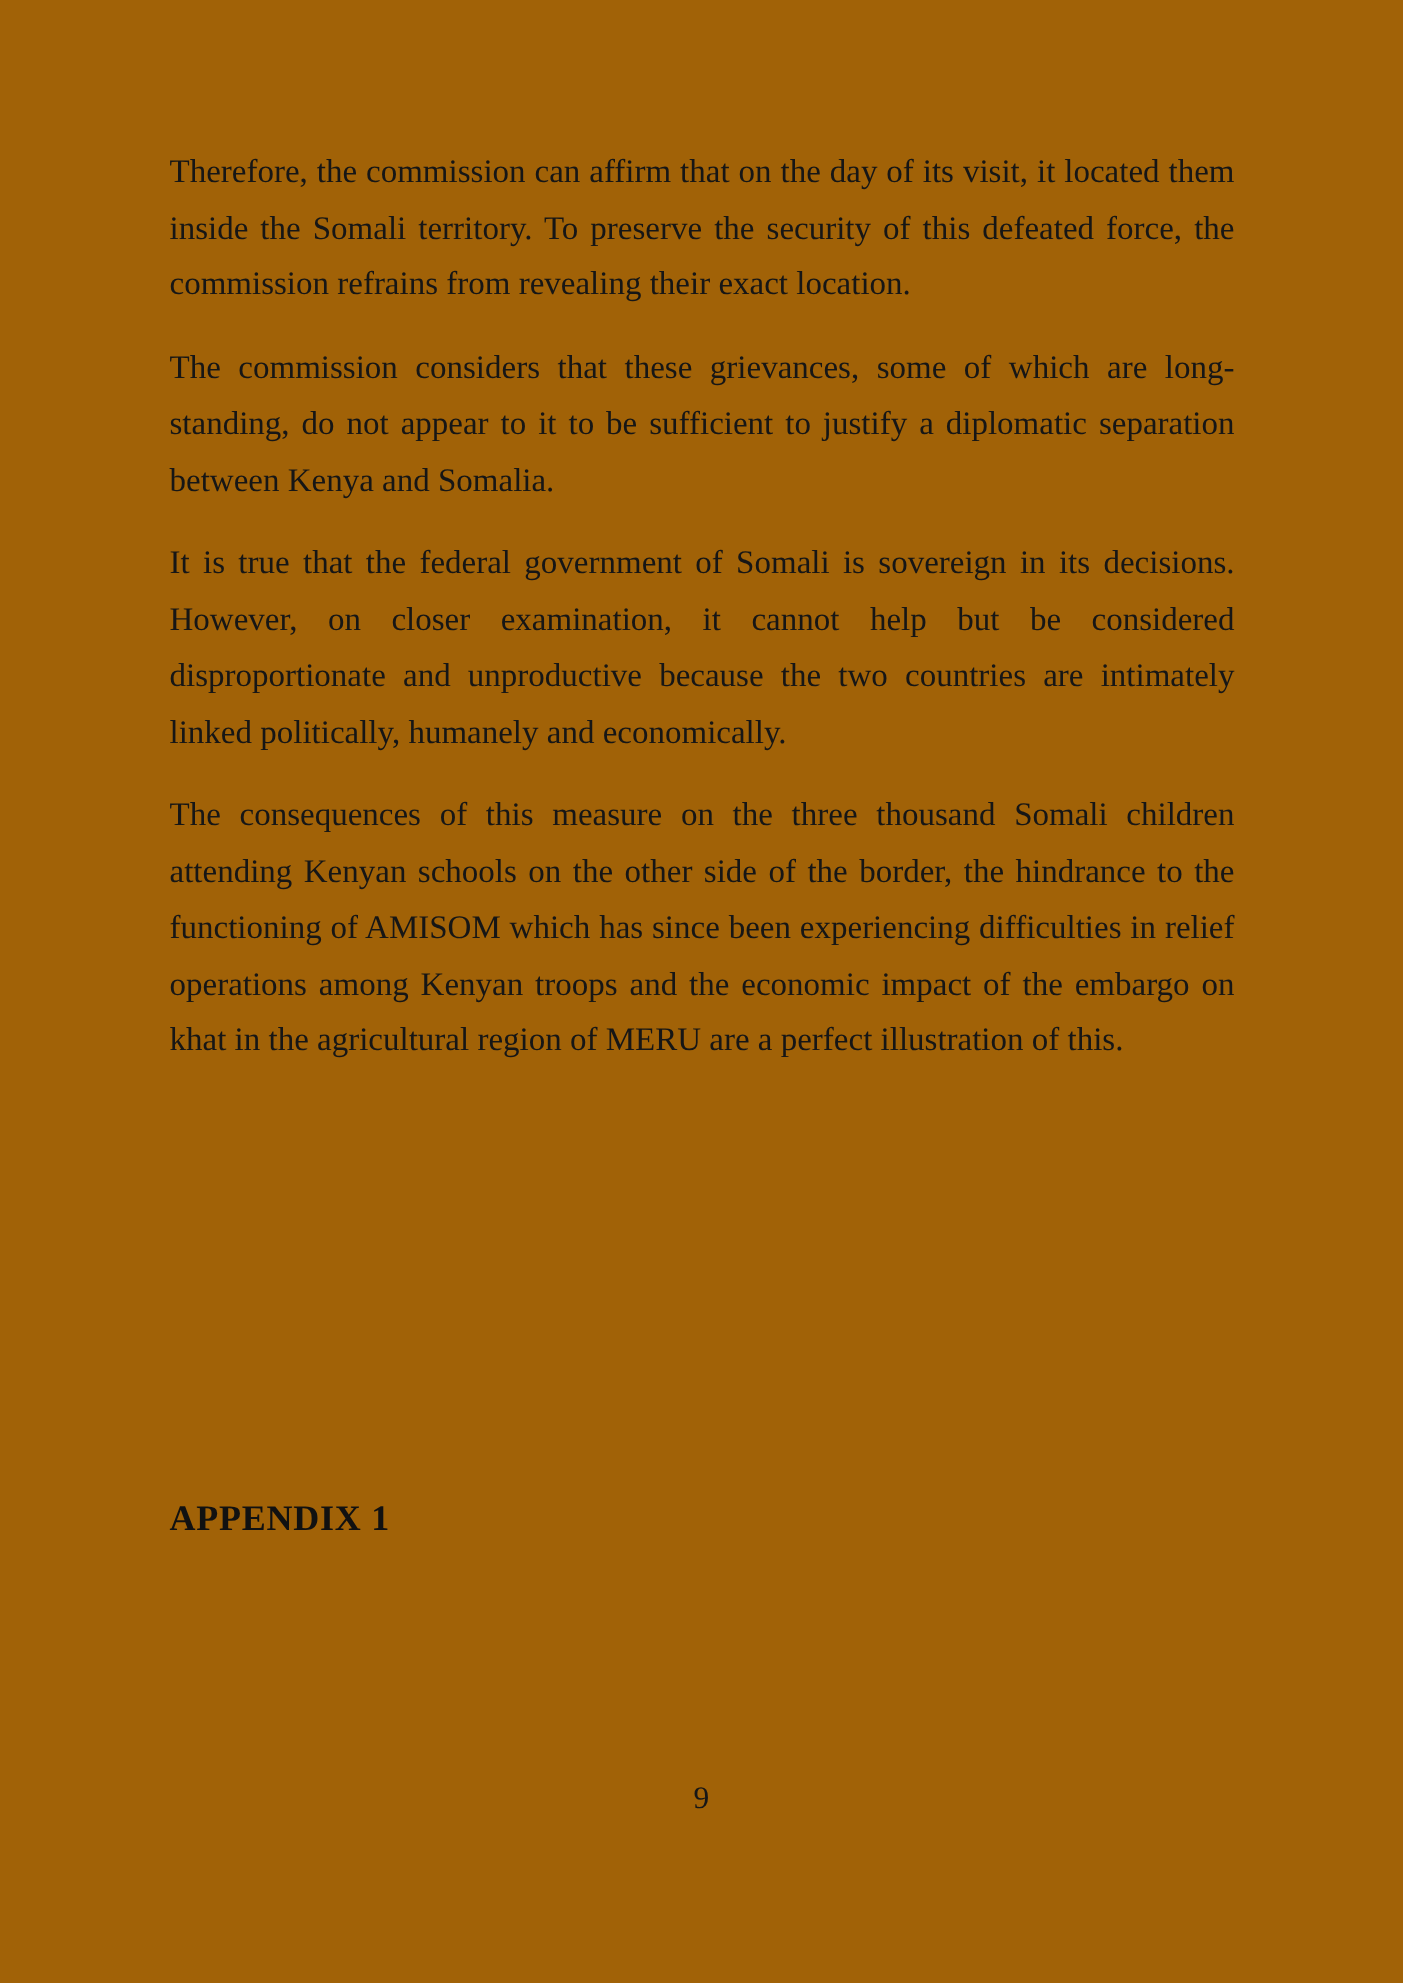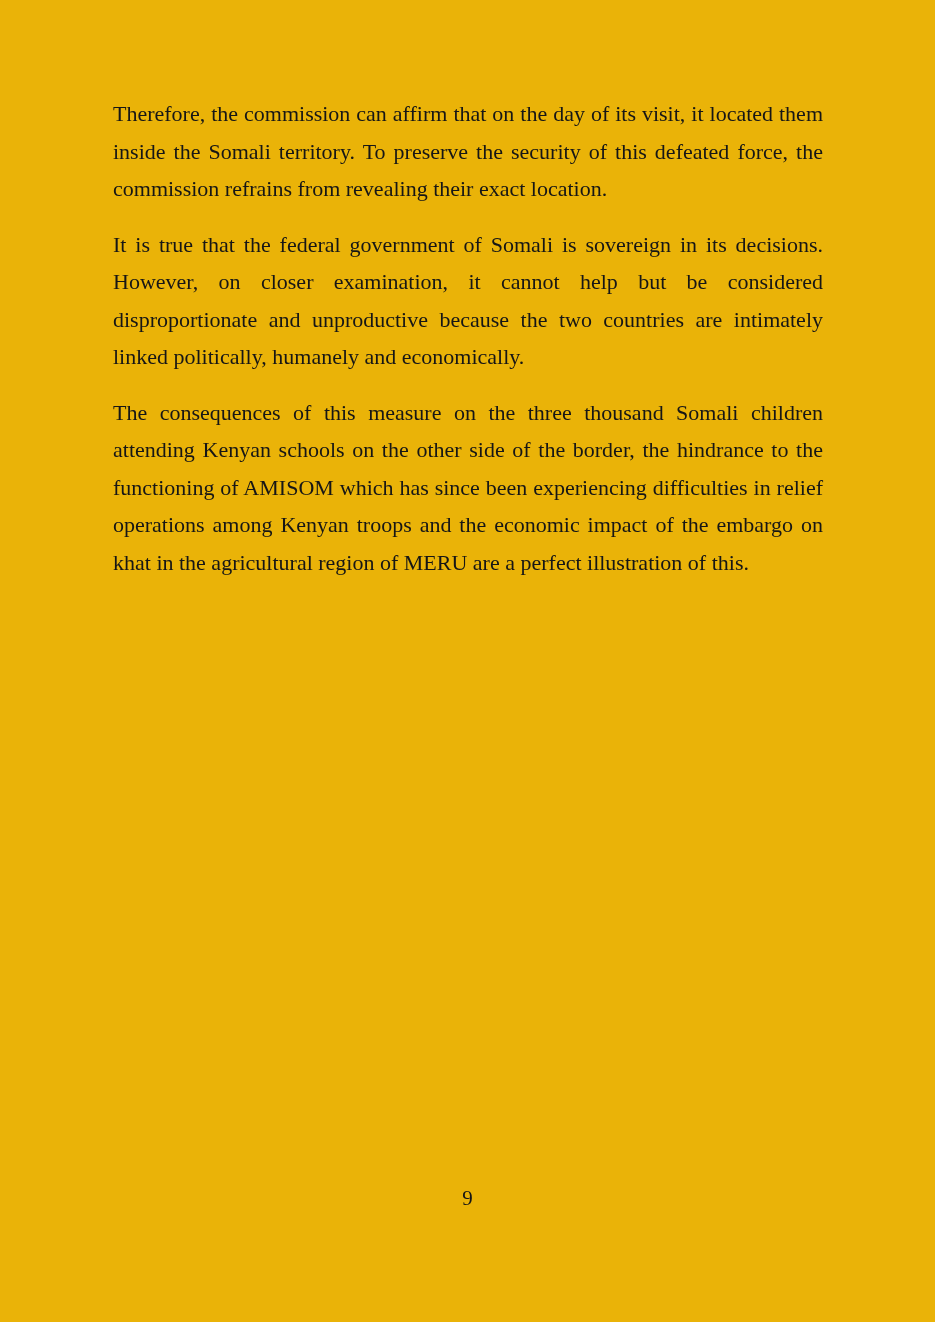--- a/index.html
+++ b/index.html
@@ -4,21 +4,21 @@
 <style>
   html, body {
     margin: 0;
     padding: 0;
     background: #ffffff;
   }
   .page {
     position: relative;
     width: 935px;
     height: 1322px;
-    background: #eab308;
+    background: #a16207;
     overflow: hidden;
     font-family: "Liberation Serif", serif;
     color: #161616;
   }
   .content {
     position: absolute;
     top: 95px;
     left: 113px;
     width: 710px;
   }
@@ -48,17 +48,19 @@
     font-size: 21px;
     color: #161616;
   }
 </style>
 </head>
 <body>
 
 <div class="page">
   <div class="content">
     <p class="para">Therefore, the commission can affirm that on the day of its visit, it located them inside the Somali territory. To preserve the security of this defeated force, the commission refrains from revealing their exact location.</p>
+    <p class="para">The commission considers that these grievances, some of which are long-standing, do not appear to it to be sufficient to justify a diplomatic separation between Kenya and Somalia.</p>
     <p class="para">It is true that the federal government of Somali is sovereign in its decisions. However, on closer examination, it cannot help but be considered disproportionate and unproductive because the two countries are intimately linked politically, humanely and economically.</p>
     <p class="para">The consequences of this measure on the three thousand Somali children attending Kenyan schools on the other side of the border, the hindrance to the functioning of AMISOM which has since been experiencing difficulties in relief operations among Kenyan troops and the economic impact of the embargo on khat in the agricultural region of MERU are a perfect illustration of this.</p>
+    <h2 class="appendix-heading">APPENDIX 1</h2>
   </div>
   <div class="page-number">9</div>
 </div>
 
 </body></html>

